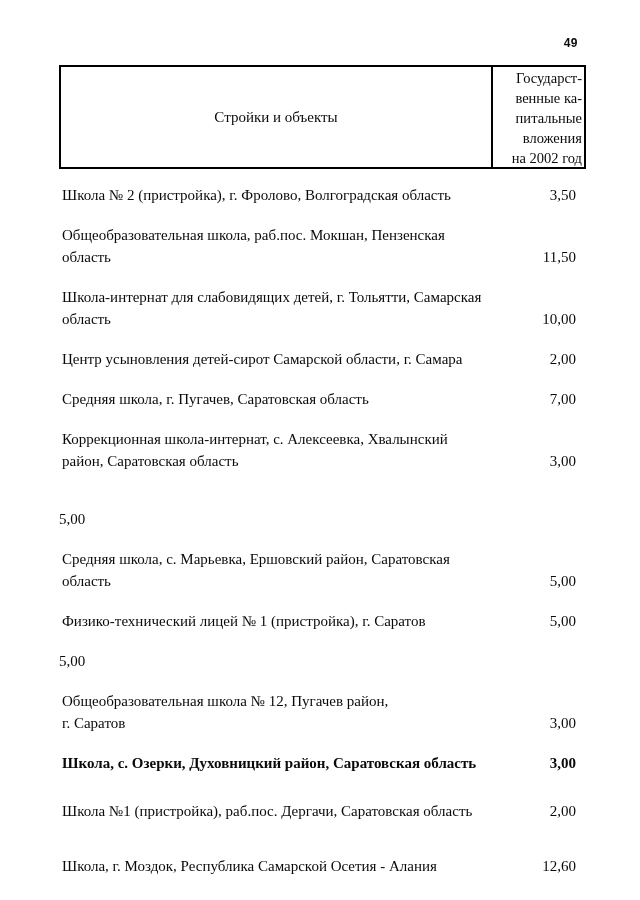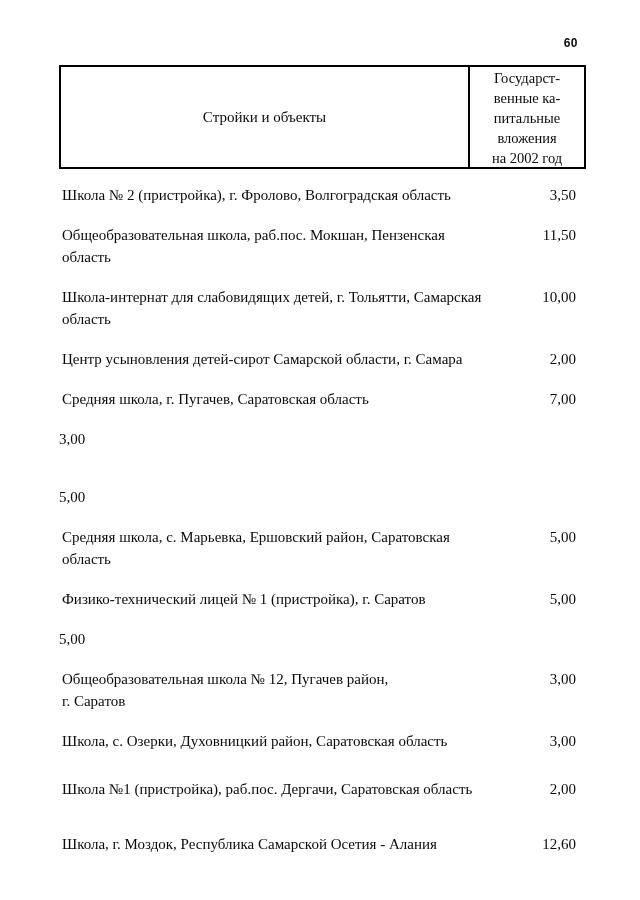--- a/index.html
+++ b/index.html
@@ -35,64 +35,65 @@
     display:flex;
   }
   .th-left {
     flex:1;
     display:flex;
     align-items:center;
     justify-content:center;
     font-size:15px;
   }
   .th-right {
-    width:116px;
+    width:93px;
     border-left:2px solid #000;
     font-size:14.5px;
     line-height:20px;
-    text-align:center;
+    text-align:right;
     padding:1px 2px 0 2px;
     white-space:pre-line;
   }
   .tbody {
     position:absolute;
     top:184px;
     left:59px;
     width:527px;
   }
   .row {
     display:flex;
     justify-content:space-between;
+    align-items:flex-end;
     margin-bottom:18px;
     gap:27px;
   }
   .row-name {
     max-width:450px;
     font-size:15px;
     line-height:22px;
     white-space:pre-line;
     padding-left:3px;
   }
   .row-value {
     font-size:15px;
     line-height:22px;
     padding-right:10px;
     flex-shrink:0;
   }
   
   .row:nth-child(6)  { margin-bottom:36px; }
-  .row:nth-child(12) { margin-bottom:26px; }
+  .row:nth-child(12) { margin-bottom:26px;font-weight:bold; }
   .row:nth-child(13) { margin-bottom:33px; }
 </style>
 </head>
 <body>
 
 <div class="page">
 
-  <div class="page-number">60</div>
+  <div class="page-number">49</div>
 
   <div class="header-box">
     <div class="th-left">Стройки и объекты</div>
     <div class="th-right">Государст-
 венные ка-
 питальные
 вложения
 на 2002 год</div>
   </div>
 
@@ -113,20 +114,22 @@
       </div>
       <div class="row">
         <div class="row-name">Центр усыновления детей-сирот Самарской области, г. Самара</div>
         <div class="row-value">2,00</div>
       </div>
       <div class="row">
         <div class="row-name">Средняя школа, г. Пугачев,  Саратовская область</div>
         <div class="row-value">7,00</div>
       </div>
       <div class="row">
+        <div class="row-name">Коррекционная школа-интернат, с. Алексеевка, Хвалынский
+район, Саратовская область</div>
         <div class="row-value">3,00</div>
       </div>
       <div class="row">
         <div class="row-value">5,00</div>
       </div>
       <div class="row">
         <div class="row-name">Средняя школа, с. Марьевка, Ершовский район, Саратовская
 область</div>
         <div class="row-value">5,00</div>
       </div>

